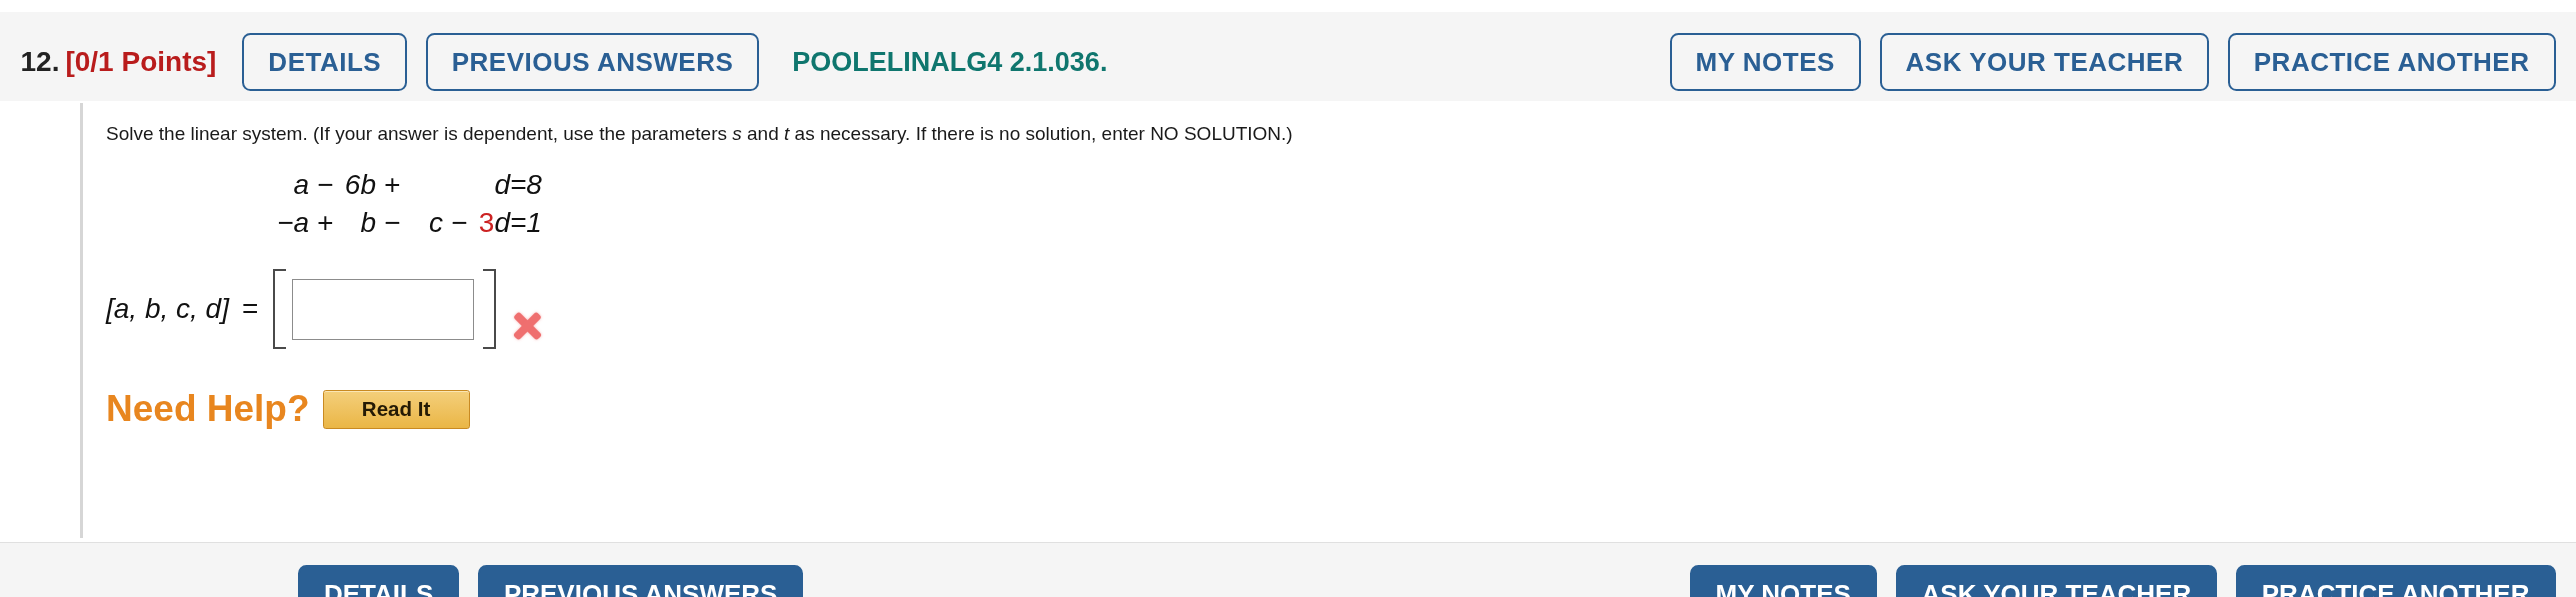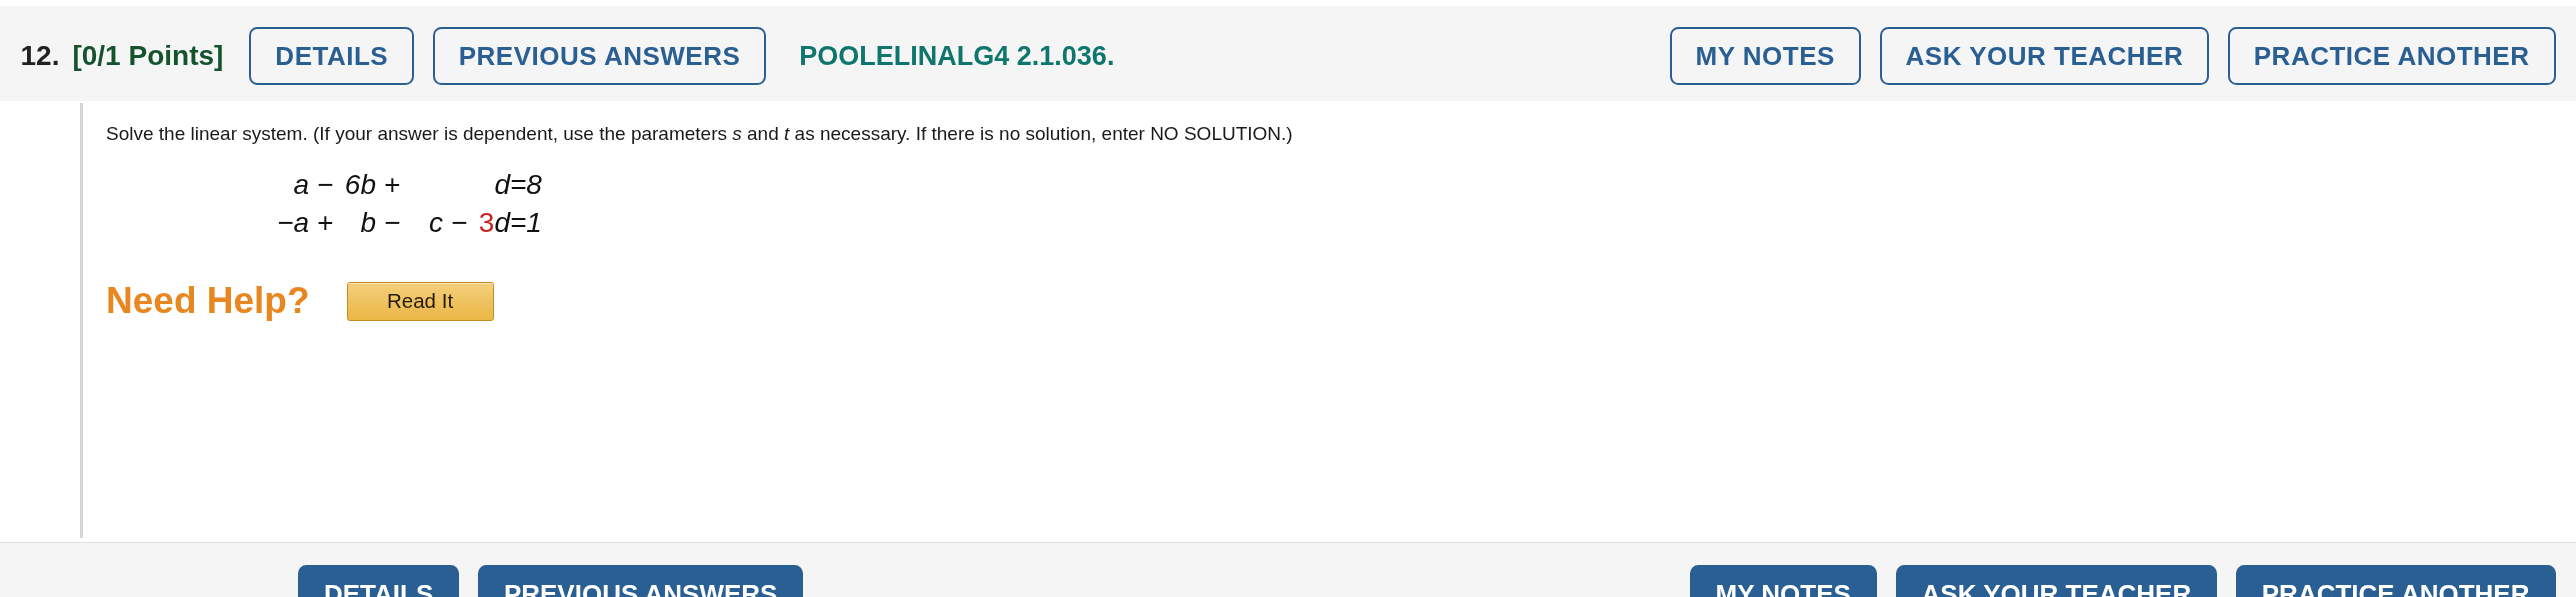--- a/index.html
+++ b/index.html
@@ -12,21 +12,21 @@
     position: relative;
     width: 2576px;
     height: 597px;
     background: #ffffff;
     overflow: hidden;
   }
 
   
   .qheader {
     position: absolute;
-    left: 0; top: 6px;
+    left: 0; top: 12px;
     width: 2576px;
     height: 101px;
     background: #f5f5f5;
     border-bottom: 1.9px solid #e0e0e0;
     display: flex;
     align-items: center;
   }
   .qnum-block {
     display: flex;
     align-items: baseline;
@@ -35,22 +35,22 @@
   }
   .qnum {
     font-size: 28px;
     font-weight: bold;
     color: #222222;
     letter-spacing: 0px;
   }
   .qpoints {
     font-size: 28px;
     font-weight: bold;
-    color: #14532d;
-    margin-left: 13px;
+    color: #b91c1c;
+    margin-left: 6px;
   }
   .hdr-btn {
     display: inline-flex;
     align-items: center;
     justify-content: center;
     height: 58px;
     padding: 0 24px;
     border: 2.8px solid #2a5f94;
     border-radius: 8.4px;
     background: #f5f5f5;
@@ -207,33 +207,33 @@
     display: flex;
     align-items: center;
   }
   .needhelp-label {
     font-size: 37px;
     font-weight: bold;
     color: #e8861f;
     letter-spacing: 0px;
   }
   .readit {
-    margin-left: 37px;
+    margin-left: 13px;
     display: inline-flex;
     align-items: center;
     justify-content: center;
     height: 39px;
     width: 147px;
     border: 1.9px solid #c98a22;
     border-radius: 2.8px;
     background: linear-gradient(#f4cf7b, #eab646);
     box-shadow: inset 0 0.9px 0 #fbe6b4;
     color: #241a05;
     font-size: 20.5px;
-    font-weight: normal;
+    font-weight: bold;
     cursor: pointer;
     font-family: "Liberation Sans", sans-serif;
   }
 
   
   .submit-zone {
     position: absolute;
     left: 82px; top: 458px;
     display: flex;
     align-items: stretch;
@@ -358,20 +358,33 @@
             <td class="term">c</td>
             <td class="op">−</td>
             <td class="term"><span class="red" style="font-style:normal">3</span><span>d</span></td>
             <td class="eqsign">=</td>
             <td class="rhs">1</td>
           </tr>
         </tbody>
           </table>
       </div>
 
+      <div class="ansrow">
+        <span class="ans-label">[a, b, c, d]</span>
+        <span class="ans-eq">=</span>
+        <div class="bracketbox">
+          <div class="brk left"></div>
+          <input class="ans-input" type="text" placeholder="" style="">
+          <div class="brk right"></div>
+        </div>
+        <div class="xmark">
+          <span class="a"></span>
+            <span class="b"></span>
+        </div>
+      </div>
 
       <div class="needhelp">
         <span class="needhelp-label">Need Help?</span>
         <button class="readit">Read It</button>
       </div>
 
     </div>
 
     <div class="submit-zone">
       <div class="submit-box">

